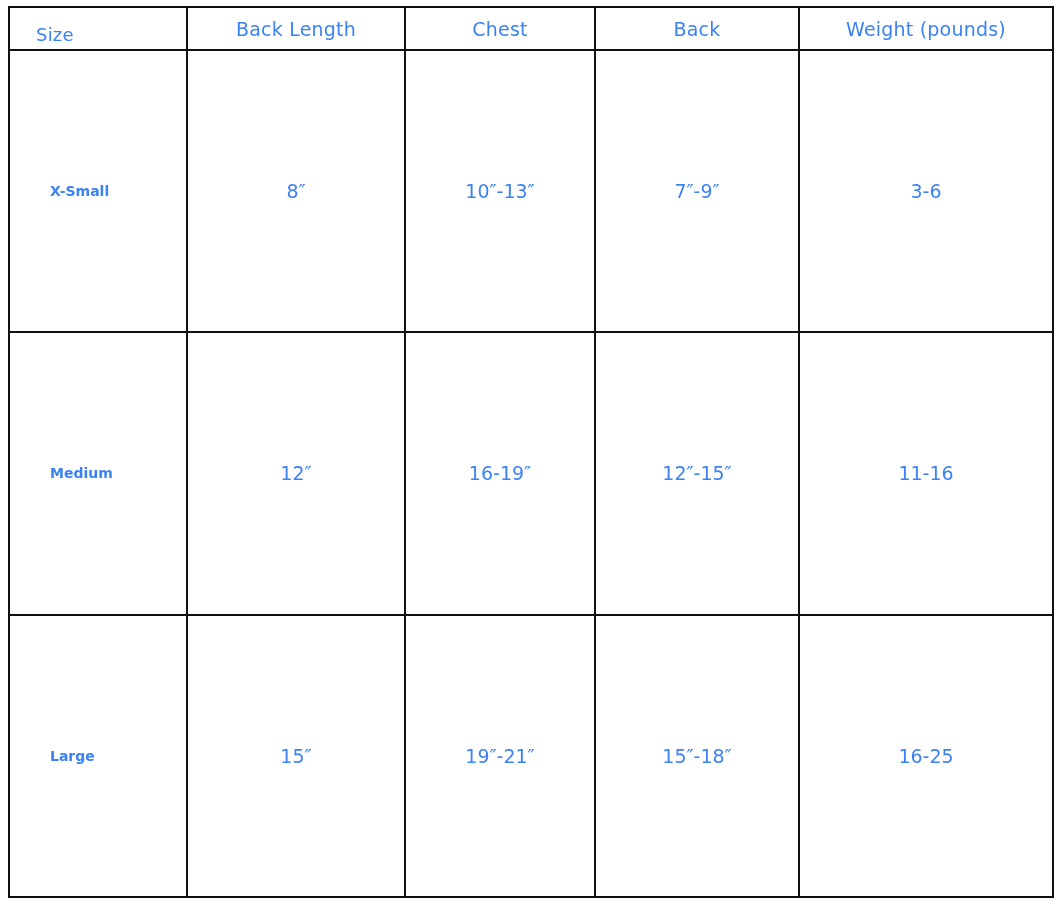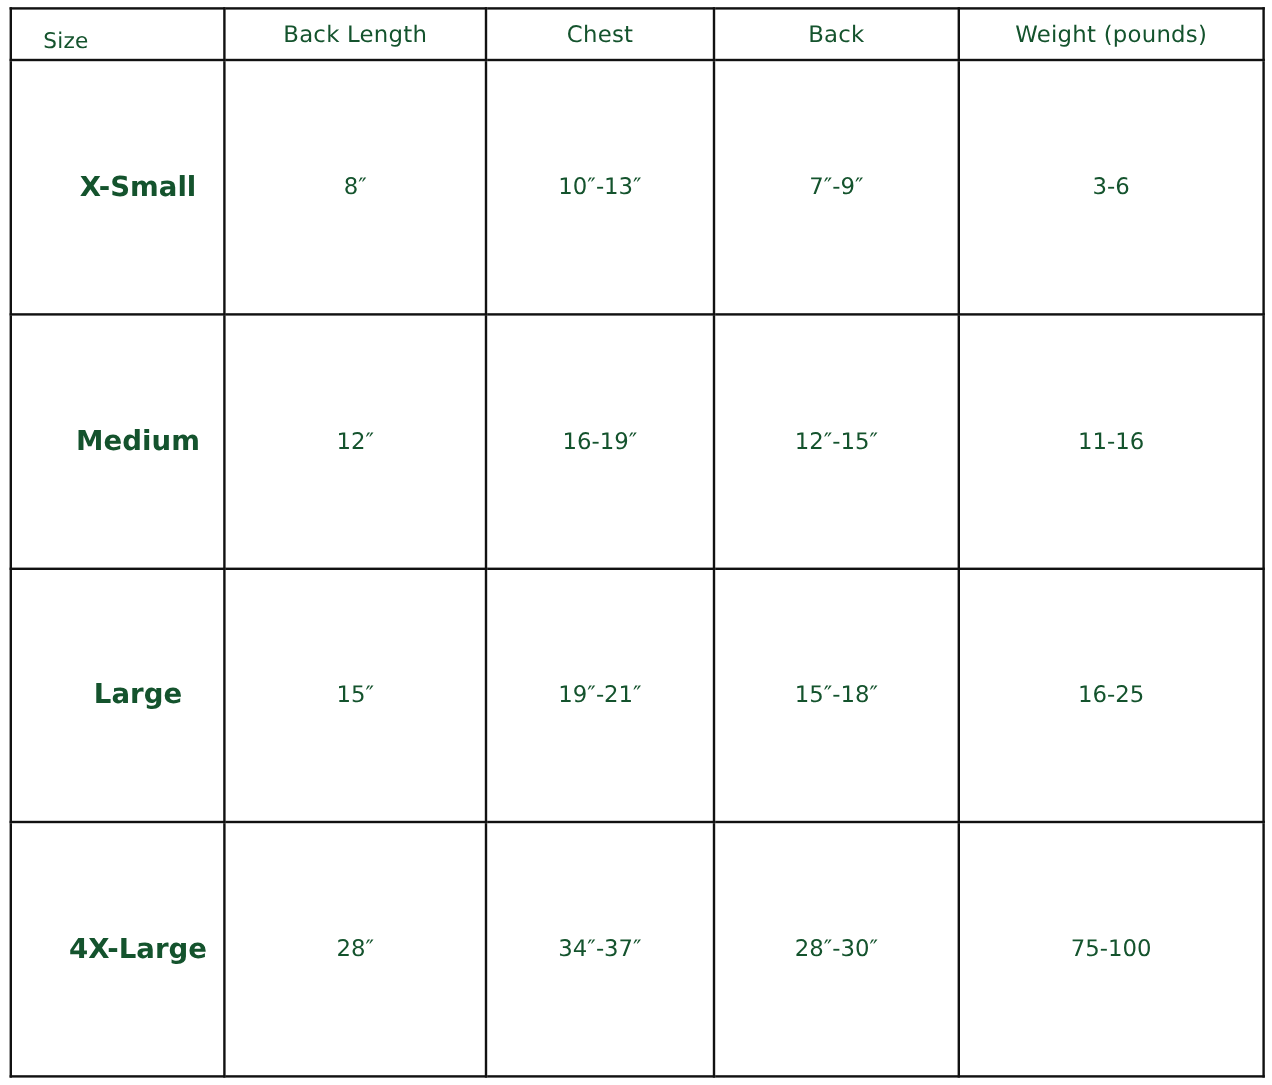--- a/index.html
+++ b/index.html
@@ -27,21 +27,21 @@
     table-layout: fixed;
   }
   table.size-chart td,
   table.size-chart th {
     border: 2px solid #111111;
     text-align: center;
     vertical-align: middle;
     padding: 4px 6px;
     font-size: 19px;
     font-weight: normal;
-    color: #14532d;
+    color: #3b82f6;
   }
   
   col.c-size   { width: 178px; }
   col.c-back   { width: 218px; }
   col.c-chest  { width: 190px; }
   col.c-neck   { width: 204px; }
   col.c-weight { width: 254px; }
 
   thead th {
     font-weight: bold;
@@ -50,23 +50,23 @@
   }
   thead th.head-size {
     text-align: left;
     padding-left: 26px;
     vertical-align: top;
     padding-top: 16px;
     font-size: 18px;
   }
   tbody td.row-label {
     font-weight: bold;
-    text-align: center;
+    text-align: left;
     padding-left: 40px;
-    font-size: 23px;
+    font-size: 14px;
   }
   
   table.size-chart {
     border: 2px solid #111111;
   }
 </style>
 </head>
 <body>
 
 <div class="sheet">
@@ -102,22 +102,15 @@
         <td>12″-15″</td>
         <td>11-16</td>
       </tr>
       <tr>
         <td class="row-label">Large</td>
         <td>15″</td>
         <td>19″-21″</td>
         <td>15″-18″</td>
         <td>16-25</td>
       </tr>
-      <tr>
-        <td class="row-label">4X-Large</td>
-        <td>28″</td>
-        <td>34″-37″</td>
-        <td>28″-30″</td>
-        <td>75-100</td>
-      </tr>
     </tbody>
   </table>
 </div>
 
 </body></html>

